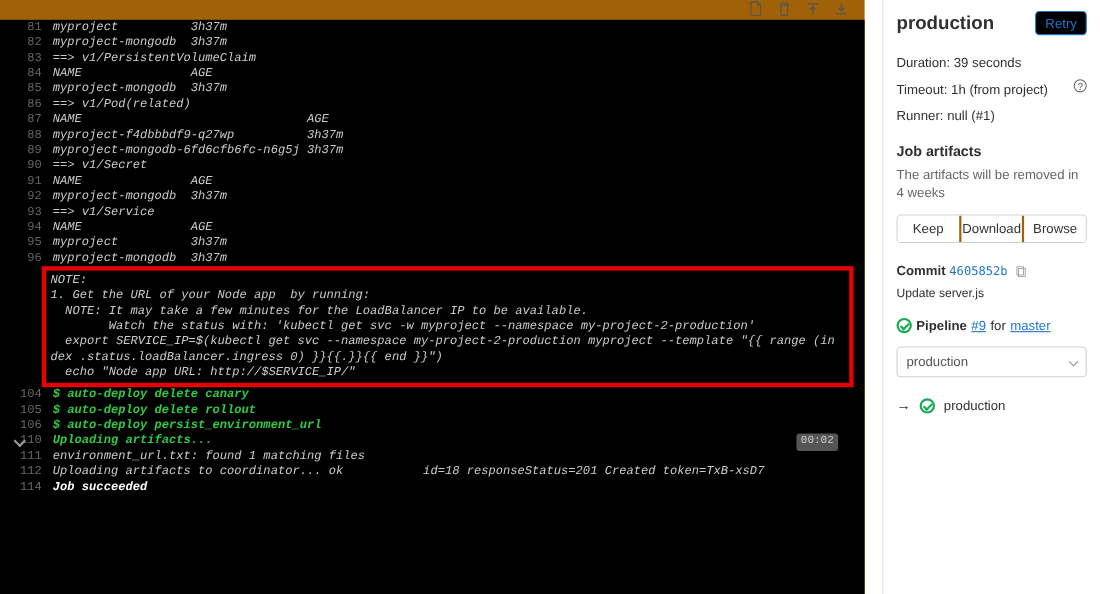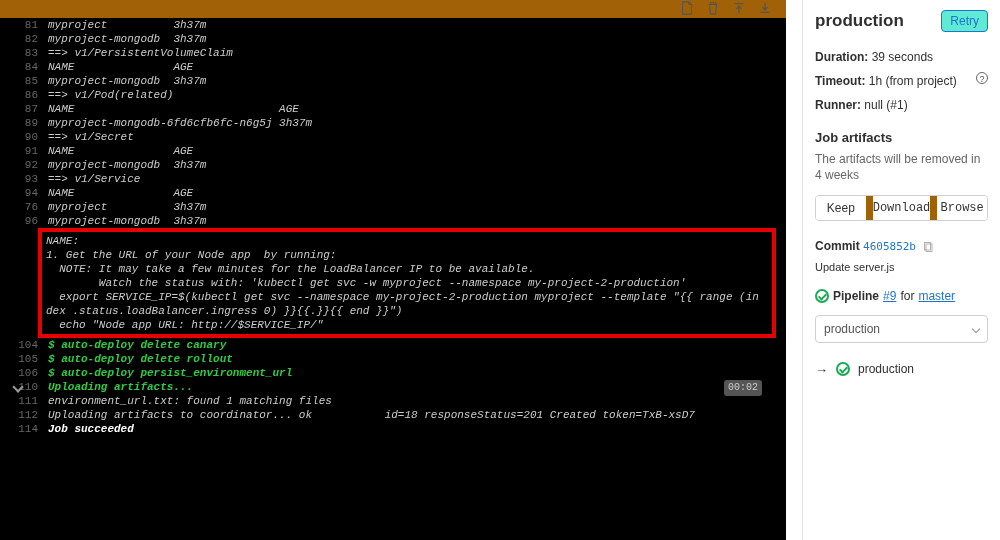--- a/index.html
+++ b/index.html
@@ -107,39 +107,39 @@
   }
   .sidebar h2 {
     margin: 0;
     font-size: 17px;
     font-weight: 600;
   }
   .header-row { display:flex; justify-content:space-between; align-items:center; margin-bottom:10px;}
   .retry-btn {
     border: 1px solid #1f75cb;
     color: #1f75cb;
-    background: #5eead4;
+    background: #000000;
     border-radius: 4px;
     padding: 3px 8px;
     font-size: 12px;
     cursor: pointer;
   }
   .meta-line { font-size: 12px; line-height:18px;}
-  .meta-line b { font-weight:700; }
+  .meta-line b { font-weight:400; }
   .help-icon {
     float:right; width:12px;height:12px;border:1px solid #666;border-radius:50%;
     font-size:9px;text-align:center;line-height:12px;color:#555;
   }
   .section-title { font-weight:600; font-size:13px; margin-top:10px; }
   .muted { color:#666; font-size:12px; line-height:16px;}
   .btn-group { display:flex; border:1px solid #d0d0d0;border-radius:4px;overflow:hidden;margin-top:6px;}
   .btn-group button {
     flex:1;border:none;background:#fff;padding:5px 0;font-size:12px;cursor:pointer;color:#333;
   }
-  .btn-group button + button { border-left:7px solid #a16207;font-family:Liberation Mono, monospace;}
+  .btn-group button + button { border-left:2px solid #a16207;}
   .commit-row { font-size:12px;margin-top:12px;}
   .commit-sha { color:#1f75cb; text-decoration:none; font-family:monospace; font-size:11px;}
   .copy-icon { vertical-align:middle;width:12px;height:12px;fill:#999;margin-left:4px;cursor:pointer;}
   .commit-msg { font-size:11px;margin-top:2px;}
   .pipeline-row { display:flex;align-items:flex-start;gap:4px;font-size:12px;margin-top:10px;}
   .status-ok { width:14px;height:14px;border:2px solid #1aaa55;border-radius:50%;position:relative;flex-shrink:0;}
   .status-ok::after{content:"";position:absolute;left:3px;top:1px;width:3px;height:6px;border-right:2px solid #1aaa55;border-bottom:2px solid #1aaa55;transform:rotate(45deg);}
   .link { color:#1f75cb; }
   .stage-select {
     margin-top:6px;border:1px solid #d0d0d0;border-radius:4px;padding:6px 8px;
@@ -174,32 +174,33 @@
 
   <div class="log-area">
     <div id="lines-before">
         <div class="log-line"><span class="ln">81</span><span class="lc ">myproject          3h37m</span></div>
         <div class="log-line"><span class="ln">82</span><span class="lc ">myproject-mongodb  3h37m</span></div>
         <div class="log-line"><span class="ln">83</span><span class="lc ">==&gt; v1/PersistentVolumeClaim</span></div>
         <div class="log-line"><span class="ln">84</span><span class="lc ">NAME               AGE</span></div>
         <div class="log-line"><span class="ln">85</span><span class="lc ">myproject-mongodb  3h37m</span></div>
         <div class="log-line"><span class="ln">86</span><span class="lc ">==&gt; v1/Pod(related)</span></div>
         <div class="log-line"><span class="ln">87</span><span class="lc ">NAME                               AGE</span></div>
+        <div class="log-line"><span class="ln">88</span><span class="lc ">myproject-f4dbbbdf9-q27wp          3h37m</span></div>
         <div class="log-line"><span class="ln">89</span><span class="lc ">myproject-mongodb-6fd6cfb6fc-n6g5j 3h37m</span></div>
         <div class="log-line"><span class="ln">90</span><span class="lc ">==&gt; v1/Secret</span></div>
         <div class="log-line"><span class="ln">91</span><span class="lc ">NAME               AGE</span></div>
         <div class="log-line"><span class="ln">92</span><span class="lc ">myproject-mongodb  3h37m</span></div>
         <div class="log-line"><span class="ln">93</span><span class="lc ">==&gt; v1/Service</span></div>
         <div class="log-line"><span class="ln">94</span><span class="lc ">NAME               AGE</span></div>
-        <div class="log-line"><span class="ln">76</span><span class="lc ">myproject          3h37m</span></div>
+        <div class="log-line"><span class="ln">95</span><span class="lc ">myproject          3h37m</span></div>
         <div class="log-line"><span class="ln">96</span><span class="lc ">myproject-mongodb  3h37m</span></div>
       </div>
     <div class="highlight-box">
       <div id="notes-lines">
-          <div class="log-line"><span class="lc">NAME:</span></div>
+          <div class="log-line"><span class="lc">NOTE:</span></div>
           <div class="log-line"><span class="lc">1. Get the URL of your Node app  by running:</span></div>
           <div class="log-line"><span class="lc">  NOTE: It may take a few minutes for the LoadBalancer IP to be available.</span></div>
           <div class="log-line"><span class="lc">        Watch the status with: 'kubectl get svc -w myproject --namespace my-project-2-production'</span></div>
           <div class="log-line"><span class="lc">  export SERVICE_IP=$(kubectl get svc --namespace my-project-2-production myproject --template "{{ range (index .status.loadBalancer.ingress 0) }}{{.}}{{ end }}")</span></div>
           <div class="log-line"><span class="lc">  echo "Node app URL: http://$SERVICE_IP/"</span></div>
         </div>
     </div>
     <div id="lines-after">
         <div class="log-line"><span class="ln">104</span><span class="lc green">$ auto-deploy delete canary</span></div>
         <div class="log-line"><span class="ln">105</span><span class="lc green">$ auto-deploy delete rollout</span></div>

